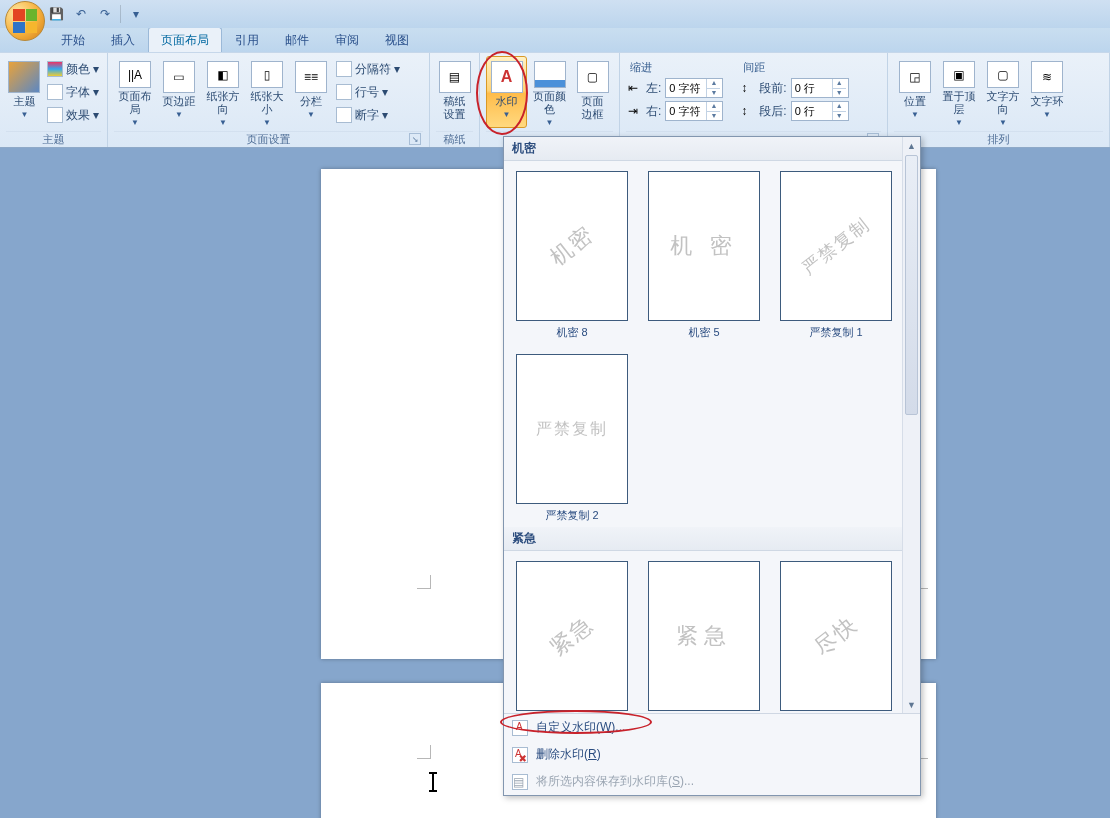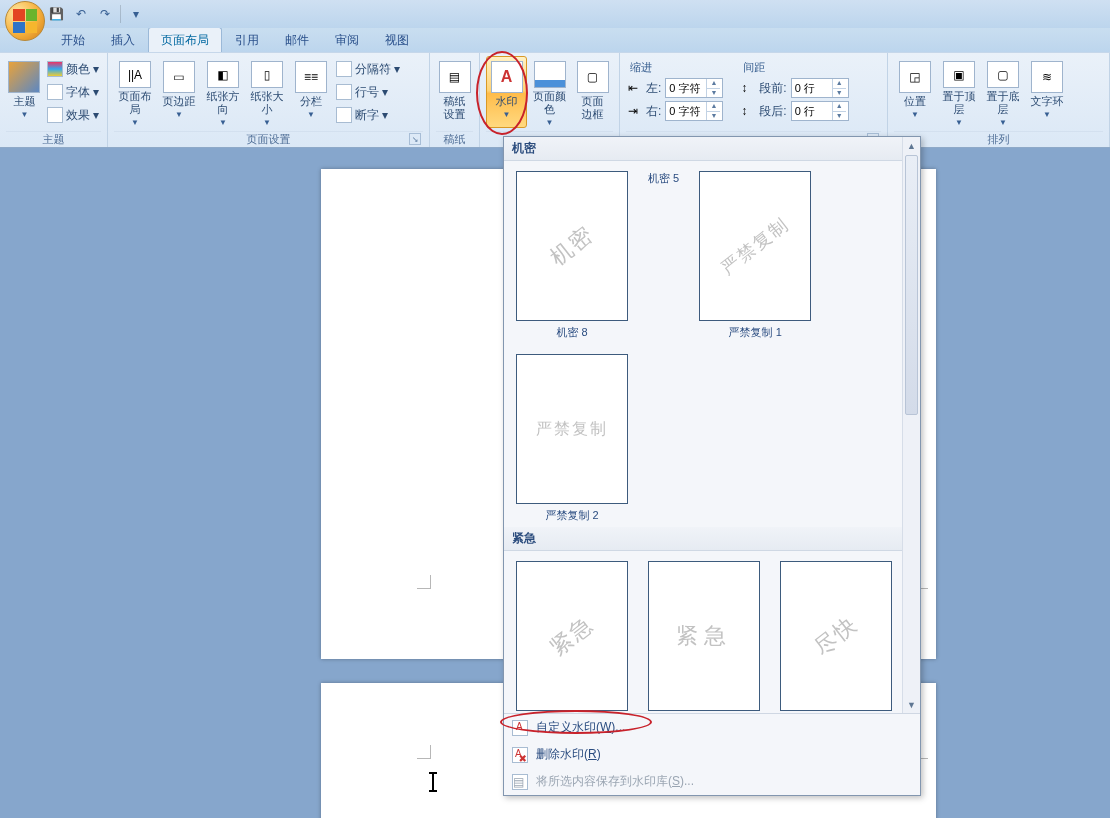--- a/index.html
+++ b/index.html
@@ -278,21 +278,21 @@
           <div class="lbl">位置</div>
           <div class="drop">▼</div>
         </div>
       <div class="bigbtn">
           <div class="icon">▣</div>
           <div class="lbl">置于顶层</div>
           <div class="drop">▼</div>
         </div>
       <div class="bigbtn">
           <div class="icon">▢</div>
-          <div class="lbl">置于底层</div>
+          <div class="lbl">文字方向</div>
           <div class="drop">▼</div>
         </div>
       <div class="bigbtn">
           <div class="icon">≋</div>
           <div class="lbl">文字环</div>
           <div class="drop">▼</div>
         </div>
     </div>
     <div class="group-label">
         <span>排列</span>
@@ -316,20 +316,23 @@
   <div class="gallery-scroll">
     <div class="gal-sect-h">机密</div>
     <div class="gal-row">
       <div class="gal-item">
           <div class="thumb">
             <div class="wm diag">机密</div>
           </div>
           <div class="gal-cap">机密 8</div>
         </div>
       <div class="gal-item">
+          <div class="thumb">
+            <div class="wm horiz">机 密</div>
+          </div>
           <div class="gal-cap">机密 5</div>
         </div>
       <div class="gal-item">
           <div class="thumb">
             <div class="wm diag" style="font-size:18px">严禁复制</div>
           </div>
           <div class="gal-cap">严禁复制 1</div>
         </div>
     </div>
     <div class="gal-row">

